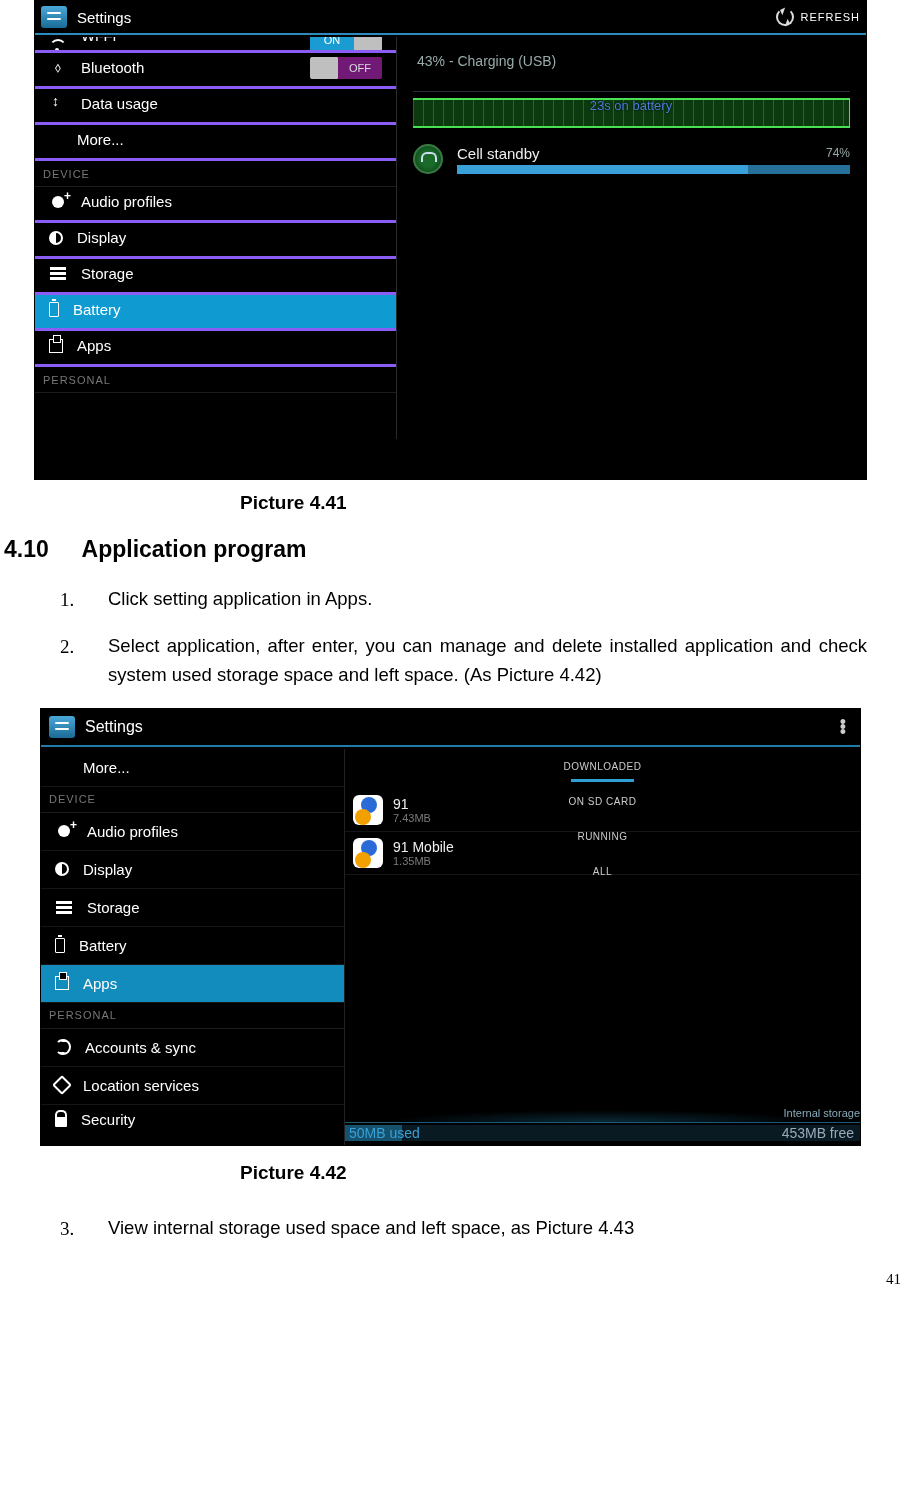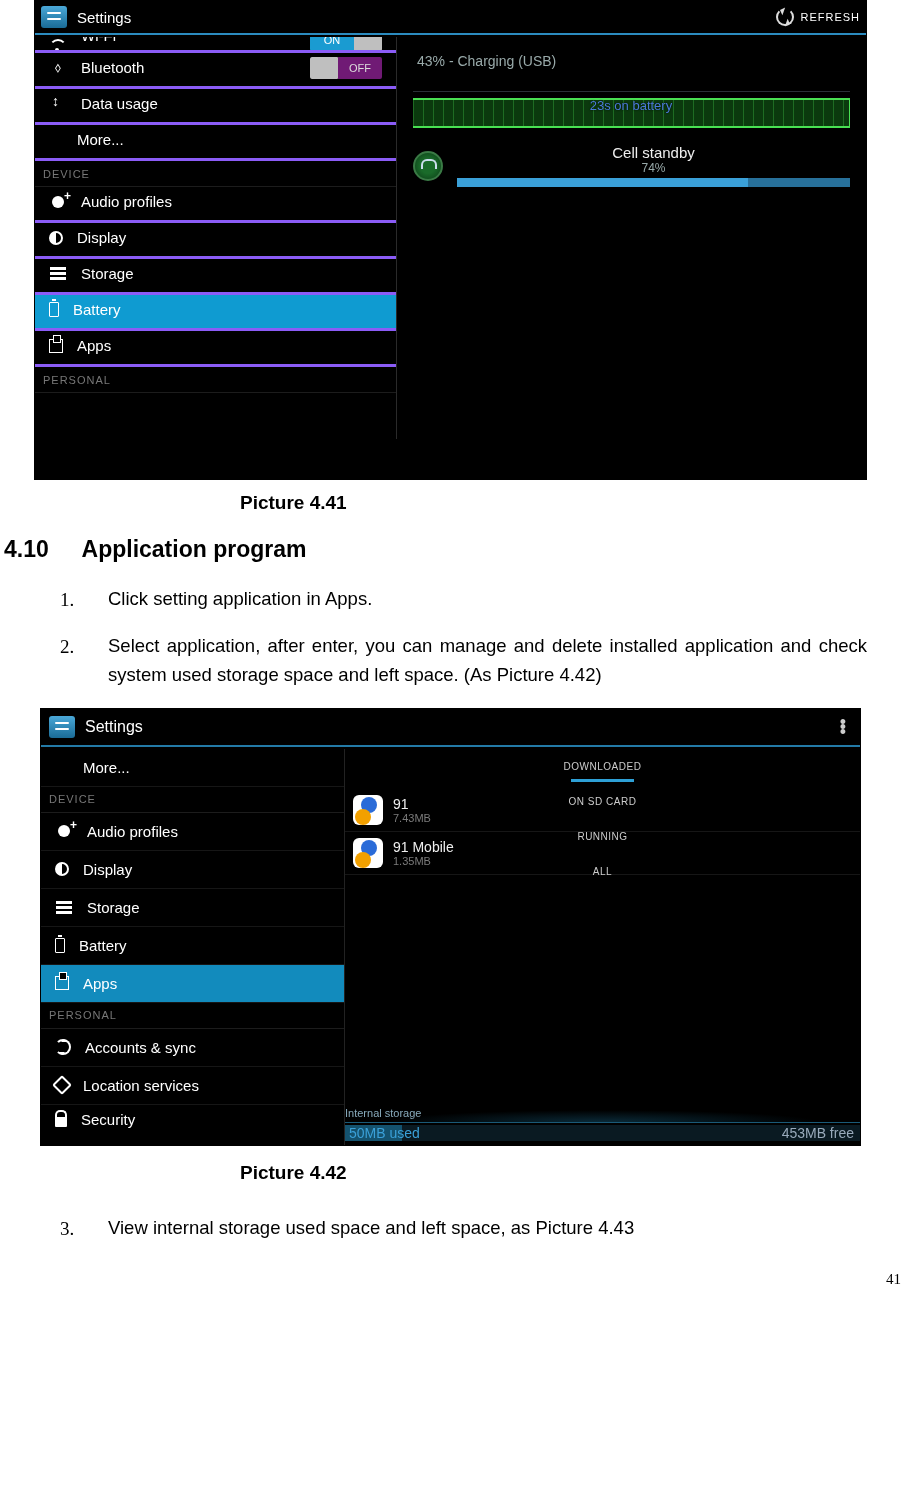--- a/index.html
+++ b/index.html
@@ -150,21 +150,21 @@
     .app-ic { width:30px; height:30px; border-radius:6px; background:#fff; position:relative; overflow:hidden; }
     .app-ic::before { content:""; position:absolute; width:16px; height:16px; background:#2a6bd8; border-radius:50%; top:2px; left:8px; }
     .app-ic::after  { content:""; position:absolute; width:16px; height:16px; background:#f2a000; border-radius:50%; bottom:0; left:2px; }
     .app-name { font-size:14px; color:#eee; }
     .app-size { font-size:11px; color:#7a7a7a; }
     .storage-footer { height:40px; position:relative; }
     .storage-curve { position:absolute; left:0; right:0; top:0; height:18px;
       background:radial-gradient(ellipse 60% 100% at 50% 100%, #0a2a38 0%, transparent 70%);
       border-bottom:1px solid #1a5a78;
     }
-    .storage-curve-lbl { position:absolute; left:0; right:0; top:2px; text-align:left; font-size:11px; color:#8ab; }
+    .storage-curve-lbl { position:absolute; left:0; right:0; top:2px; text-align:right; font-size:11px; color:#8ab; }
     .storage-bar { position:absolute; left:0; right:0; bottom:4px; top:20px;
       background:#0a1a22; display:flex; align-items:center; font-size:14px; }
     .storage-bar .used-fill { position:absolute; left:0; top:0; bottom:0; background:#14526e; }
     .storage-bar .used-lbl { position:relative; color:#3aa0d8; padding-left:4px; }
     .storage-bar .free-lbl { position:absolute; right:6px; color:#9ab; }
 
     .page-num { text-align:right; font-size:15px; margin-top:28px; font-family:"Times New Roman", serif;padding-left:18px; }
   </style>
 </head>
 <body>
@@ -231,21 +231,21 @@
       <div class="section-hdr">PERSONAL</div>
     </div>
     <div class="rpane1">
       <div class="status-line">43% - Charging (USB)</div>
       <div class="graph">
         <div class="graph-label">23s on battery</div>
       </div>
       <div class="standby-row">
         <div class="standby-ic"></div>
         <div style="flex:1">
-          <div style="display:flex; align-items:center;flex-direction:column;">
+          <div style="display:flex; align-items:center;">
             <div class="standby-text">Cell standby</div>
             <div class="standby-pct">74%</div>
           </div>
           <div class="standby-bar">
             <div class="fill" style="width:74%"></div>
           </div>
         </div>
       </div>
     </div>
   </div>

